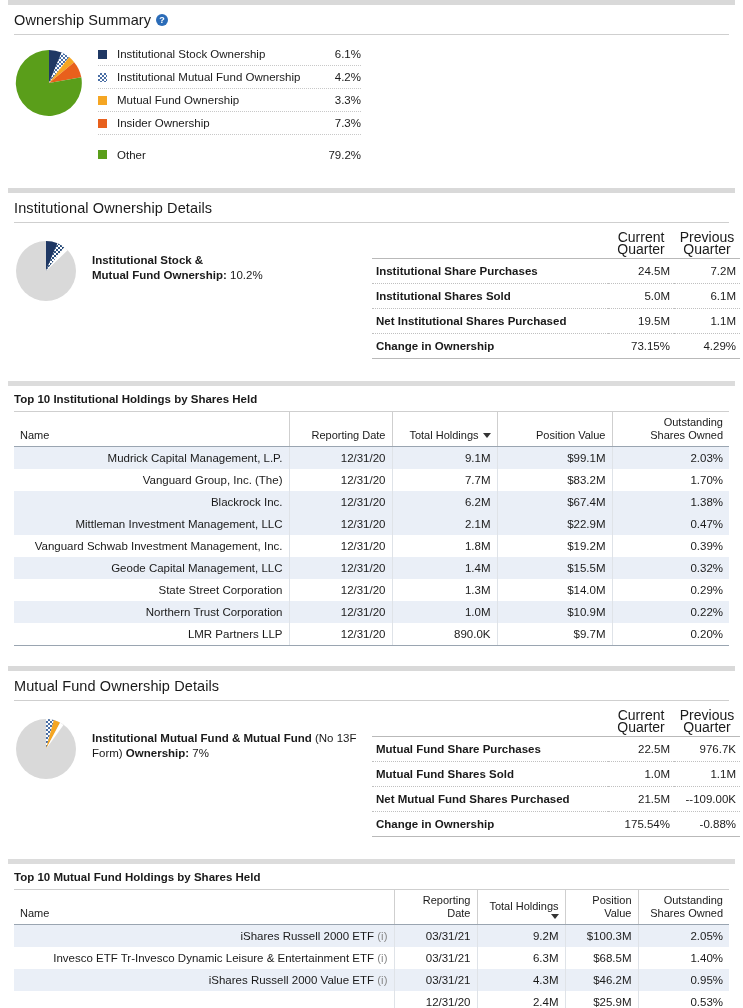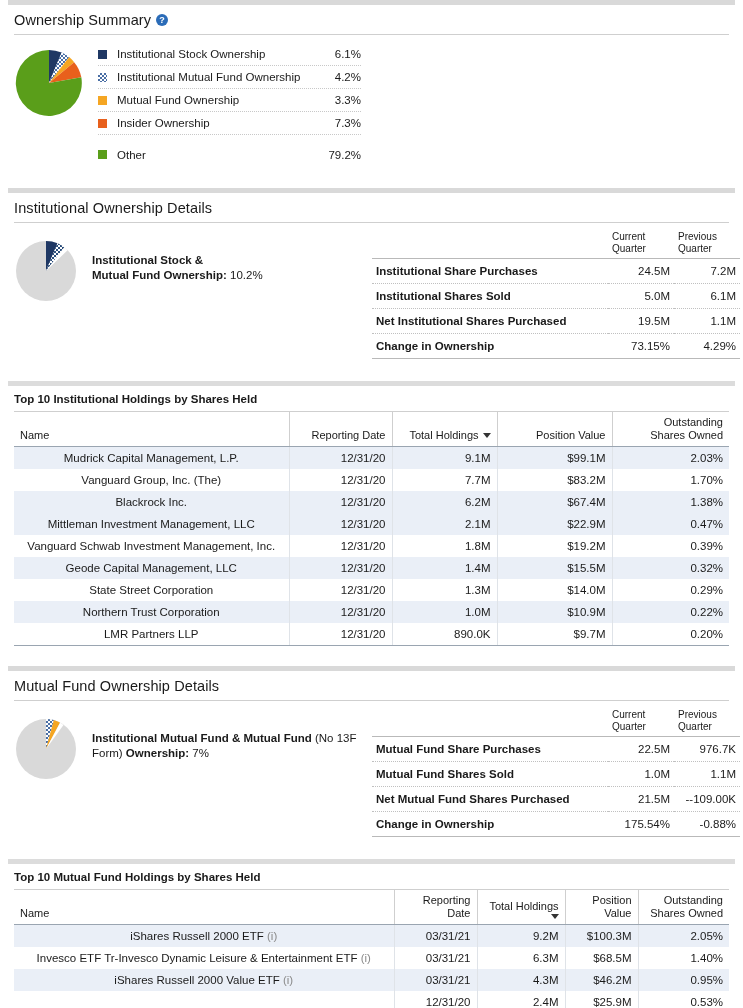--- a/index.html
+++ b/index.html
@@ -125,24 +125,24 @@
   .detail-caption b { font-weight: bold; }
   .detail-caption .muted { font-weight: normal; }
 
   .stat-table {
     width: 368px;
     flex: 0 0 368px;
     border-collapse: collapse;
     margin-right: 0;
   }
   .stat-table th {
-    font-size: 10px;
+    font-size: 14px;
     font-weight: normal;
     color: #1a1a1a;
-    text-align: left;
+    text-align: center;
     vertical-align: bottom;
     padding: 0 4px 3px 4px;
     line-height: 12px;
   }
   .stat-table th.lbl { width: 236px; }
   .stat-table th.q { width: 66px; }
   .stat-table td {
     font-size: 11.5px;
     padding: 6px 4px 6px 4px;
     border-top: 1px dotted #c0c0c0;
@@ -177,21 +177,21 @@
     line-height: 12.5px;
   }
   .holdings thead th.c-name { text-align: left; border-left: none; }
   .holdings thead th.num { text-align: right; border-left: 1px solid #cfcfcf; }
   .holdings tbody td {
     font-size: 11.5px;
     padding: 4px 6px;
     line-height: 14px;
     color: #1a1a1a;
   }
-  .holdings tbody td.c-name { text-align: center; margin-left: 47px; }
+  .holdings tbody td.c-name { text-align: right; margin-left: 47px; }
   .holdings tbody td.num { text-align: right; border-left: 1px solid #dfe3e8; }
   .holdings tbody tr.alt { background: #eaeff7; }
   .holdings tbody tr:last-child td { border-bottom: 1px solid #9aa5b1; }
   .sort-arrow {
     display: inline-block;
     width: 0; height: 0;
     border-left: 4px solid transparent;
     border-right: 4px solid transparent;
     border-top: 5px solid #333;
     margin-left: 4px;

